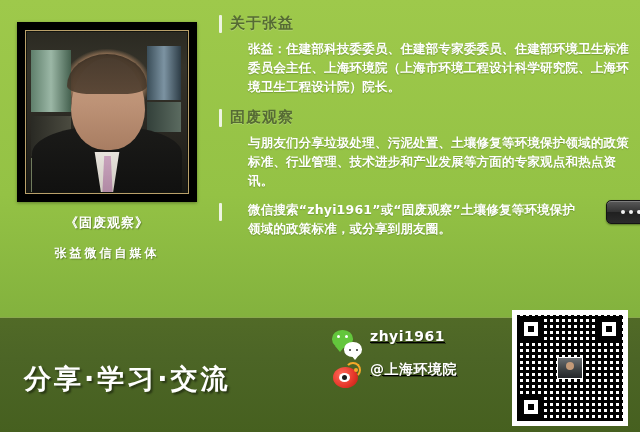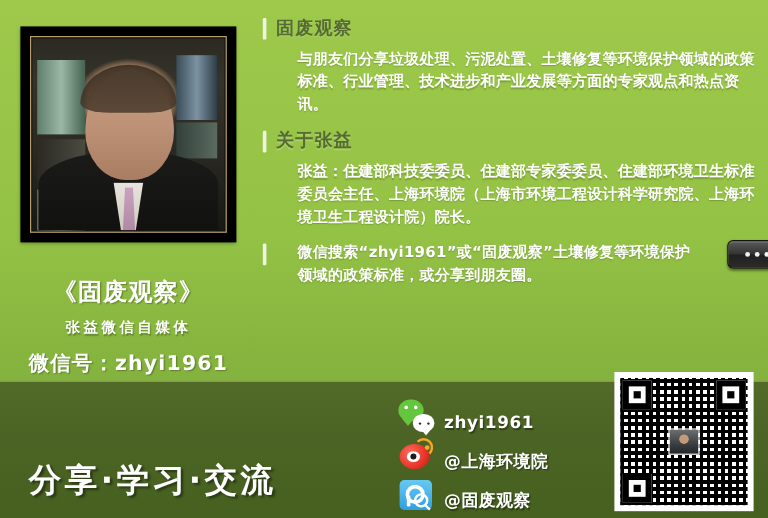--- a/index.html
+++ b/index.html
@@ -133,21 +133,21 @@
     top: 208px;
     width: 214px;
     text-align: center;
     color: #ffffff;
   }
   .cap-line {
     font-weight: bold;
     letter-spacing: 2px;
     text-shadow: 1px 1px 1px rgba(50,70,20,.45);
   }
-  #cap1 { font-size: 20px; line-height: 30px; letter-spacing: 1px; margin-top: 20px; }
+  #cap1 { font-size: 13px; line-height: 30px; letter-spacing: 1px; }
   #cap2 { font-size: 12px; line-height: 30px; letter-spacing: 3px; }
   #cap3 { font-size: 17px; line-height: 30px; letter-spacing: 1px; }
 
   
   #right-col {
     position: absolute;
     left: 218px;
     top: 12px;
     width: 416px;
   }
@@ -218,34 +218,34 @@
   }
   #slogan {
     position: absolute;
     left: 24px;
     top: 43px;
     font-size: 27px;
     font-weight: bold;
     color: #ffffff;
     letter-spacing: 3px;
     text-shadow: 2px 2px 2px rgba(0,0,0,.45);
-    margin-top: 21px;
   }
 
   
   #social {
     position: absolute;
     left: 332px;
     top: 10px;
     width: 165px;
   }
   .social-row {
     display: flex;
-    align-items: flex-end;
+    align-items: flex-start;
     height: 33px;
+    text-decoration: underline;
   }
   .social-ico {
     width: 30px; height: 30px;
     flex: 0 0 30px;
     position: relative;
     margin-right: 8px;
   }
   .social-label {
     font-size: 14px;
     font-weight: bold;
@@ -410,39 +410,38 @@
           <div id="tie"></div>
           <div id="head"></div>
           <div id="hair"></div>
         </div>
       </div>
     </div>
 
     <div id="left-caption">
       <div id="cap1" class="cap-line">《固废观察》</div>
       <div id="cap2" class="cap-line">张益微信自媒体</div>
-      <div id="cap3" class="cap-line">微信号：zhyi1961</div>
     </div>
 
     <div id="right-col">
+
+      <div class="section">
+        <div class="sec-head">
+          <span class="sec-bar"></span>
+          <span>关于张益</span>
+        </div>
+        <div class="sec-body">张益：住建部科技委委员、住建部专家委委员、住建部环境卫生标准委员会主任、上海环境院（上海市环境工程设计科学研究院、上海环境卫生工程设计院）院长。</div>
+      </div>
 
       <div class="section">
         <div class="sec-head">
           <span class="sec-bar"></span>
           <span>固废观察</span>
         </div>
         <div class="sec-body">与朋友们分享垃圾处理、污泥处置、土壤修复等环境保护领域的政策标准、行业管理、技术进步和产业发展等方面的专家观点和热点资讯。</div>
-      </div>
-
-      <div class="section">
-        <div class="sec-head">
-          <span class="sec-bar"></span>
-          <span>关于张益</span>
-        </div>
-        <div class="sec-body">张益：住建部科技委委员、住建部专家委委员、住建部环境卫生标准委员会主任、上海环境院（上海市环境工程设计科学研究院、上海环境卫生工程设计院）院长。</div>
       </div>
 
       <div class="section">
         <div class="sec-head">
           <span class="sec-bar"></span>
         </div>
         <div class="sec-body" id="sec3-body">
           <span>微信搜索“zhyi1961”或“固废观察”土壤修复等环境保护领域的政策标准，或分享到朋友圈。</span>
           <div id="more-button">
             <i></i>
@@ -477,30 +476,20 @@
         <span class="social-ico ico-weibo">
           <span class="w-body"></span>
             <span class="w-eye"></span>
             <span class="w-pupil"></span>
           <span class="w-arc"></span>
             <span class="w-dot"></span>
         </span>
         <span class="social-label">@上海环境院</span>
       </div>
 
-      <div class="social-row">
-        <span class="social-ico ico-search">
-          <span class="s-sq"></span>
-            <span class="s-p"></span>
-            <span class="s-tail"></span>
-          <span class="s-mag"></span>
-            <span class="s-mag-h"></span>
-        </span>
-        <span class="social-label">@固废观察</span>
-      </div>
 
     </div>
   </div>
 
   <div id="qr-wrap">
     <div id="qr">
       <span class="qr-finder tl"></span>
       <span class="qr-finder tr"></span>
       <span class="qr-finder bl"></span>
       <span id="qr-logo"></span>

